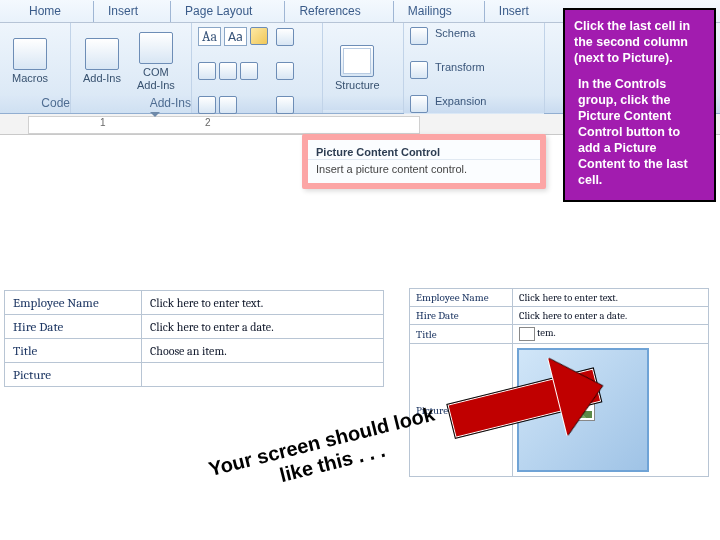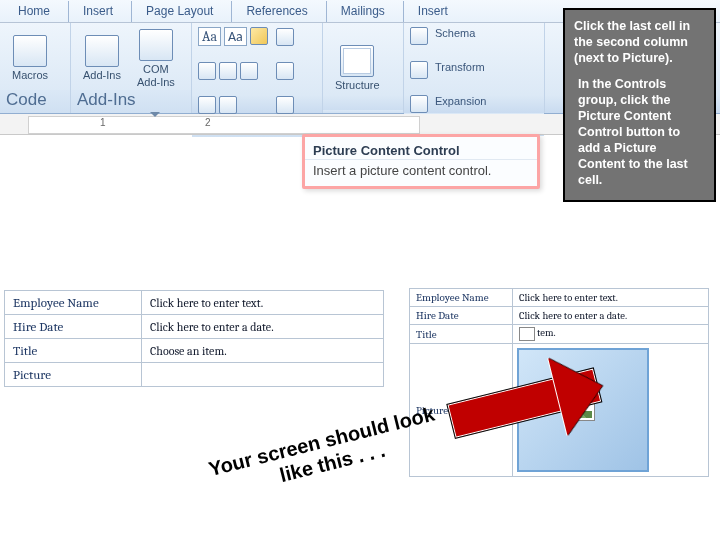--- a/index.html
+++ b/index.html
@@ -1,42 +1,42 @@
 <!DOCTYPE html>
 <html><head>
 <meta charset="utf-8">
 <style>
 html,body{margin:0;padding:0;width:720px;height:540px;font-family:"Segoe UI",Tahoma,sans-serif;background:#fff;overflow:hidden}
 
-.tabs{display:flex;gap:4px;border-bottom:1px solid #b6c4d6;background:linear-gradient(#f4f9fe,#e9f2fb);font-size:12px;color:#3b5c8a;height:22px;align-items:flex-end;padding-left:4px}
+.tabs{display:flex;gap:18px;border-bottom:1px solid #b6c4d6;background:linear-gradient(#f4f9fe,#e9f2fb);font-size:12px;color:#3b5c8a;height:22px;align-items:flex-end;padding-left:15px}
 .tabs .tab{padding:3px 14px 4px;cursor:pointer}
 .tabs .tab.sep{border-left:1px solid #9fb6d4}
 
 .ribbon{display:flex;height:90px;background:linear-gradient(#eef5fc,#dce9f6 80%,#c9dbf0);border-bottom:1px solid #91aed1;font-size:11px;color:#3a567b}
 .grp{display:flex;flex-direction:column;justify-content:space-between;border-right:1px solid #c1d3e8;height:100%}
 .grp .body{flex:1;display:flex;align-items:center;padding:4px 6px 0 6px;gap:4px}
-.grp .label{text-align:left;font-size:17px;color:#4f6d92;padding:0 6px 3px;background:linear-gradient(#dbe8f6,#cfe0f2)}
+.grp .label{text-align:right;font-size:12px;color:#4f6d92;padding:0 0 3px;background:linear-gradient(#dbe8f6,#cfe0f2)}
 .btn{display:flex;flex-direction:column;align-items:center;justify-content:center;gap:2px;padding:2px 6px;border-radius:3px}
 .btn .t{font-size:11px;color:#37516f;text-align:center;line-height:1.1}
 .ico{display:inline-block;width:16px;height:16px;border:1px solid #6d8db6;background:linear-gradient(#fff,#d8e6f4);border-radius:2px;position:relative}
 .ico.big{width:32px;height:30px}
 .ico.doc::after{content:"";position:absolute;inset:2px;border:1px solid #b8cbe2;background:#fff}
 .stack{display:flex;flex-direction:column;gap:16px}
 .row{display:flex;gap:3px}
 
 .ruler{height:20px;background:#f3f3f3;border-bottom:1px solid #c9c9c9;position:relative;font-size:9px;color:#777}
 .ruler .strip{position:absolute;left:28px;top:2px;right:300px;height:16px;background:#fff;border:1px solid #d0d0d0}
 .ruler .num{position:absolute;top:3px;font-size:10px;color:#666}
 .ruler .mk{position:absolute;top:-2px;width:0;height:0;border:5px solid transparent;border-top-color:#6e89a8}
 
-.tooltip{position:absolute;left:302px;top:134px;width:232px;background:#fbfdff;border:3px solid #fca5a5;border-radius:2px;box-shadow:2px 2px 5px rgba(0,0,0,.15);font-size:13px;color:#2d3d52}
+.tooltip{position:absolute;left:302px;top:134px;width:232px;background:#fbfdff;border:6px solid #fca5a5;border-radius:2px;box-shadow:2px 2px 5px rgba(0,0,0,.15);font-size:11px;color:#2d3d52}
 .tooltip .hdr{font-weight:bold;padding:6px 8px 1px}
 .tooltip .sub{padding:3px 8px 8px;border-top:1px solid #e1e9f2;color:#444}
 
-.callout{position:absolute;right:4px;top:8px;width:131px;background:#737373;color:#fff;border:2px solid #000;font:bold 12.5px/1.28 Verdana,Arial;padding:8px 9px}
+.callout{position:absolute;right:4px;top:8px;width:131px;background:#a21caf;color:#fff;border:2px solid #000;font:bold 12.5px/1.28 Verdana,Arial;padding:8px 9px}
 .callout p{margin:0 0 10px 0}
 .callout p:last-child{margin:4px}
 
 .doctable{position:absolute;border-collapse:collapse;background:#fff;font-size:12px;color:#333}
 .doctable td{border:1px solid #b8c5d4;padding:4px 8px;vertical-align:middle}
 .doctable .hdrcell{color:#1f3864;font-family:Cambria,serif;font-size:13px}
 .doctable .ph{color:#0f172a;font-family:Cambria,serif}
 .t1{left:4px;top:290px;width:380px}
 .t1 td:first-child{width:120px}
 .t2{left:409px;top:288px;width:300px;font-size:10.5px}

